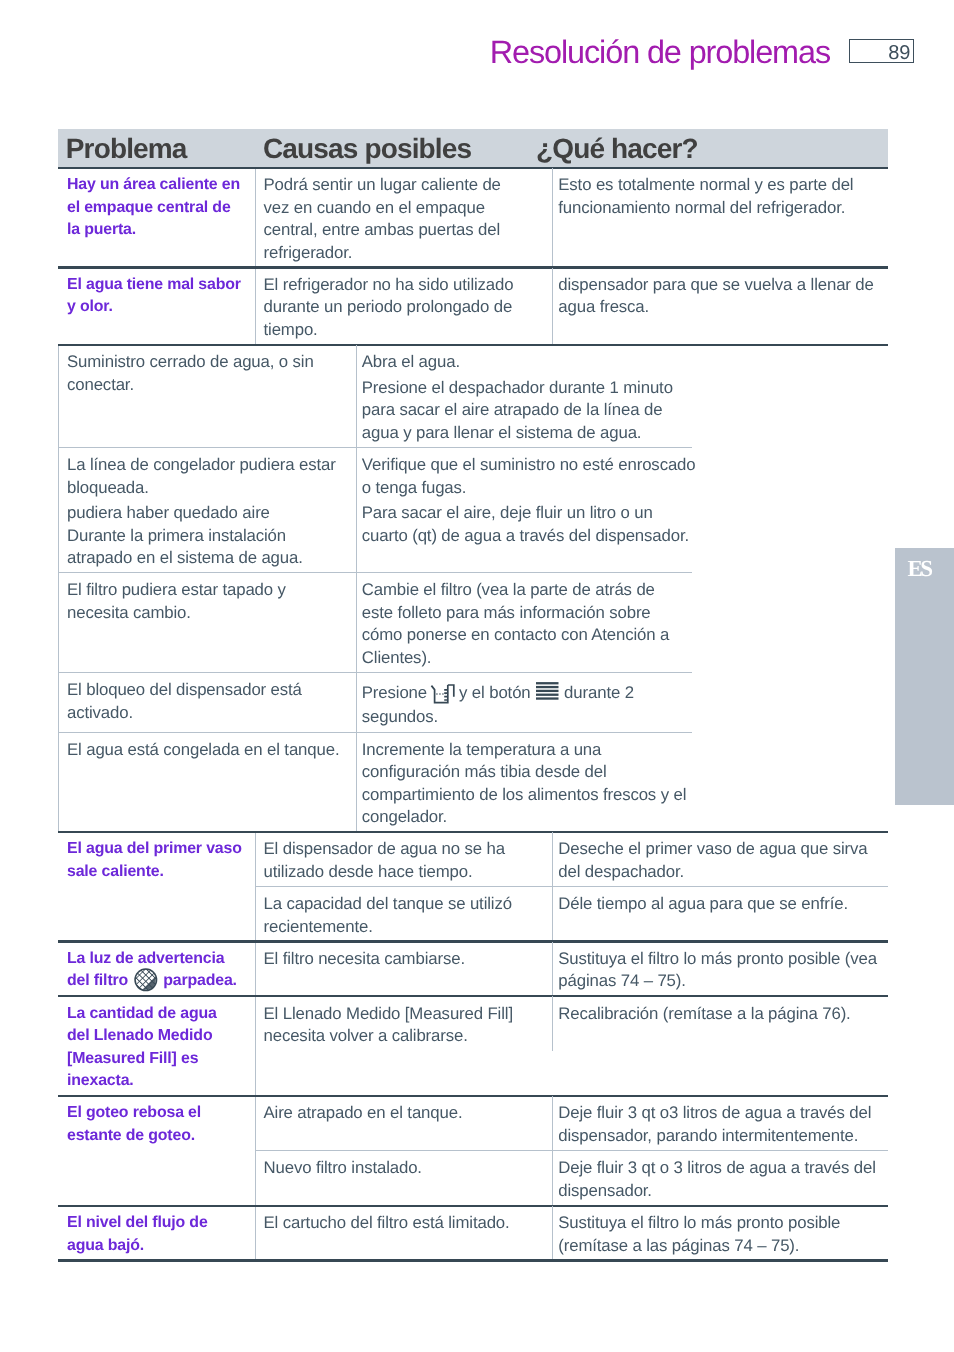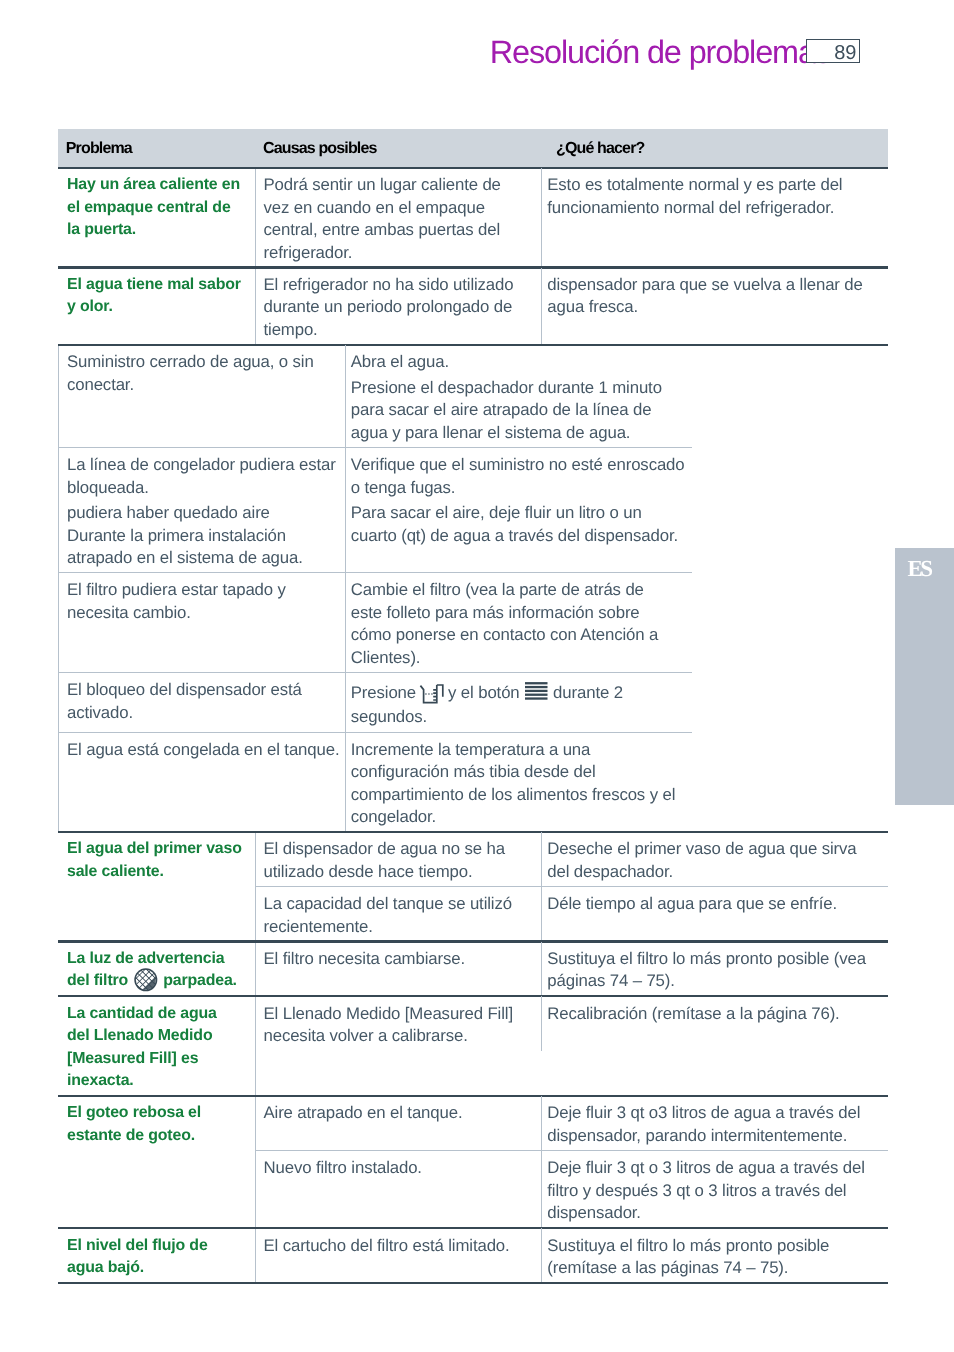--- a/index.html
+++ b/index.html
@@ -15,21 +15,21 @@
 
   
   .pg-title{
     position:absolute;left:0;top:32.5px;width:830px;
     text-align:right;
     font-size:32.4px;font-weight:normal;color:#a21caf;
     letter-spacing:-1.1px;
     line-height:38px;white-space:nowrap;
   }
   .pg-numbox{
-    position:absolute;left:806px;top:39px;width:54px;height:24px;
+    position:absolute;left:849px;top:39px;width:65px;height:24px;
     border:1.6px solid #3E4F5C;box-sizing:border-box;
     background:#fff;
   }
   .pg-num{
     position:absolute;right:2.5px;top:4.2px;
     font-size:20px;color:#3E4F5C;line-height:19px;
   }
 
   
   .side-tab{
@@ -41,43 +41,43 @@
     position:absolute;left:0;top:5.5px;width:48px;text-align:center;
     font-size:23px;font-weight:bold;color:#ffffff;line-height:29px;
     letter-spacing:-2.6px;
   }
 
   
   .tbl{position:absolute;left:58px;top:129.4px;width:830px;}
   .thead{position:relative;height:38.4px;background:#CED5DC;}
   .th{
     position:absolute;top:4.6px;
-    font-size:16px;font-weight:bold;color:#000000;line-height:30px;
+    font-size:28px;font-weight:bold;color:#404040;line-height:30px;
     letter-spacing:-0.85px;white-space:nowrap;
   }
   .th1{left:7.8px;}
   .th2{left:205px;}
-  .th3{left:498px;text-align:center;}
+  .th3{left:478px;text-align:center;}
 
   .row{position:relative;}
   .row::before{content:"";position:absolute;left:0;right:0;top:-1.1px;height:2.2px;background:#374854;}
   .rowcols{display:flex;align-items:stretch;}
   .c1{width:196.5px;flex:0 0 196.5px;box-sizing:border-box;padding:6.4px 8px 3.4px 9px;}
   .c23{width:633.5px;flex:0 0 633.5px;box-sizing:border-box;border-left:1px solid #B6C1CC;}
-  .sub{display:flex;align-items:stretch;position:relative;}
+  .sub{display:flex;align-items:stretch;position:relative;gap:11px;}
   .sub::before{content:"";position:absolute;left:0;right:0;top:-0.5px;height:1px;background:#B6C1CC;}
   .sub.first::before{display:none;}
   .c2{width:285.5px;flex:0 0 285.5px;box-sizing:border-box;padding:6.4px 10px 3.4px 8px;}
   .c3{width:348px;flex:0 0 348px;box-sizing:border-box;border-left:1px solid #B6C1CC;padding:6.4px 6px 3.4px 5.3px;}
 
   .p{font-size:16.8px;line-height:22.5px;color:#465866;margin:0;letter-spacing:-0.13px;}
   .p + .p{margin-top:3px;}
   .ln{display:block;white-space:nowrap;}
   .ln.tall{line-height:27.2px;}
-  .c1 .p{font-weight:bold;font-size:15.9px;color:#15803d;letter-spacing:-0.16px;}
+  .c1 .p{font-weight:bold;font-size:15.9px;color:#6d28d9;letter-spacing:-0.16px;}
   .tbl-bot{position:relative;height:0;}
   .tbl-bot::before{content:"";position:absolute;left:0;right:0;top:-1.1px;height:2.2px;background:#374854;}
 
   
   .ic{display:inline-block;position:relative;height:1px;vertical-align:baseline;overflow:visible;}
   .ic svg{display:block;position:absolute;left:0;}
   .ic-tap{width:25.5px;margin-left:0.5px;margin-right:1px;}
   .ic-tap svg{width:25.5px;height:25.5px;top:-18.5px;}
   .ic-filter{width:25.6px;margin-left:0.5px;margin-right:0.5px;}
   .ic-filter svg{width:25.6px;height:25.6px;top:-17.2px;}
@@ -403,21 +403,20 @@
               </div>
               <div class="sub">
                 <div class="c2">
                   <p class="p">
                     <span class="ln">Nuevo filtro instalado.</span>
                   </p>
                 </div>
                 <div class="c3">
                   <p class="p">
                     <span class="ln">Deje fluir 3 qt o 3 litros de agua a través del</span>
-                    <span class="ln">filtro y después 3 qt o 3 litros a través del</span>
                     <span class="ln">dispensador.</span>
                   </p>
                 </div>
               </div>
             </div>
           </div>
         </div>
       <div class="row">
           <div class="rowcols">
             <div class="c1">

